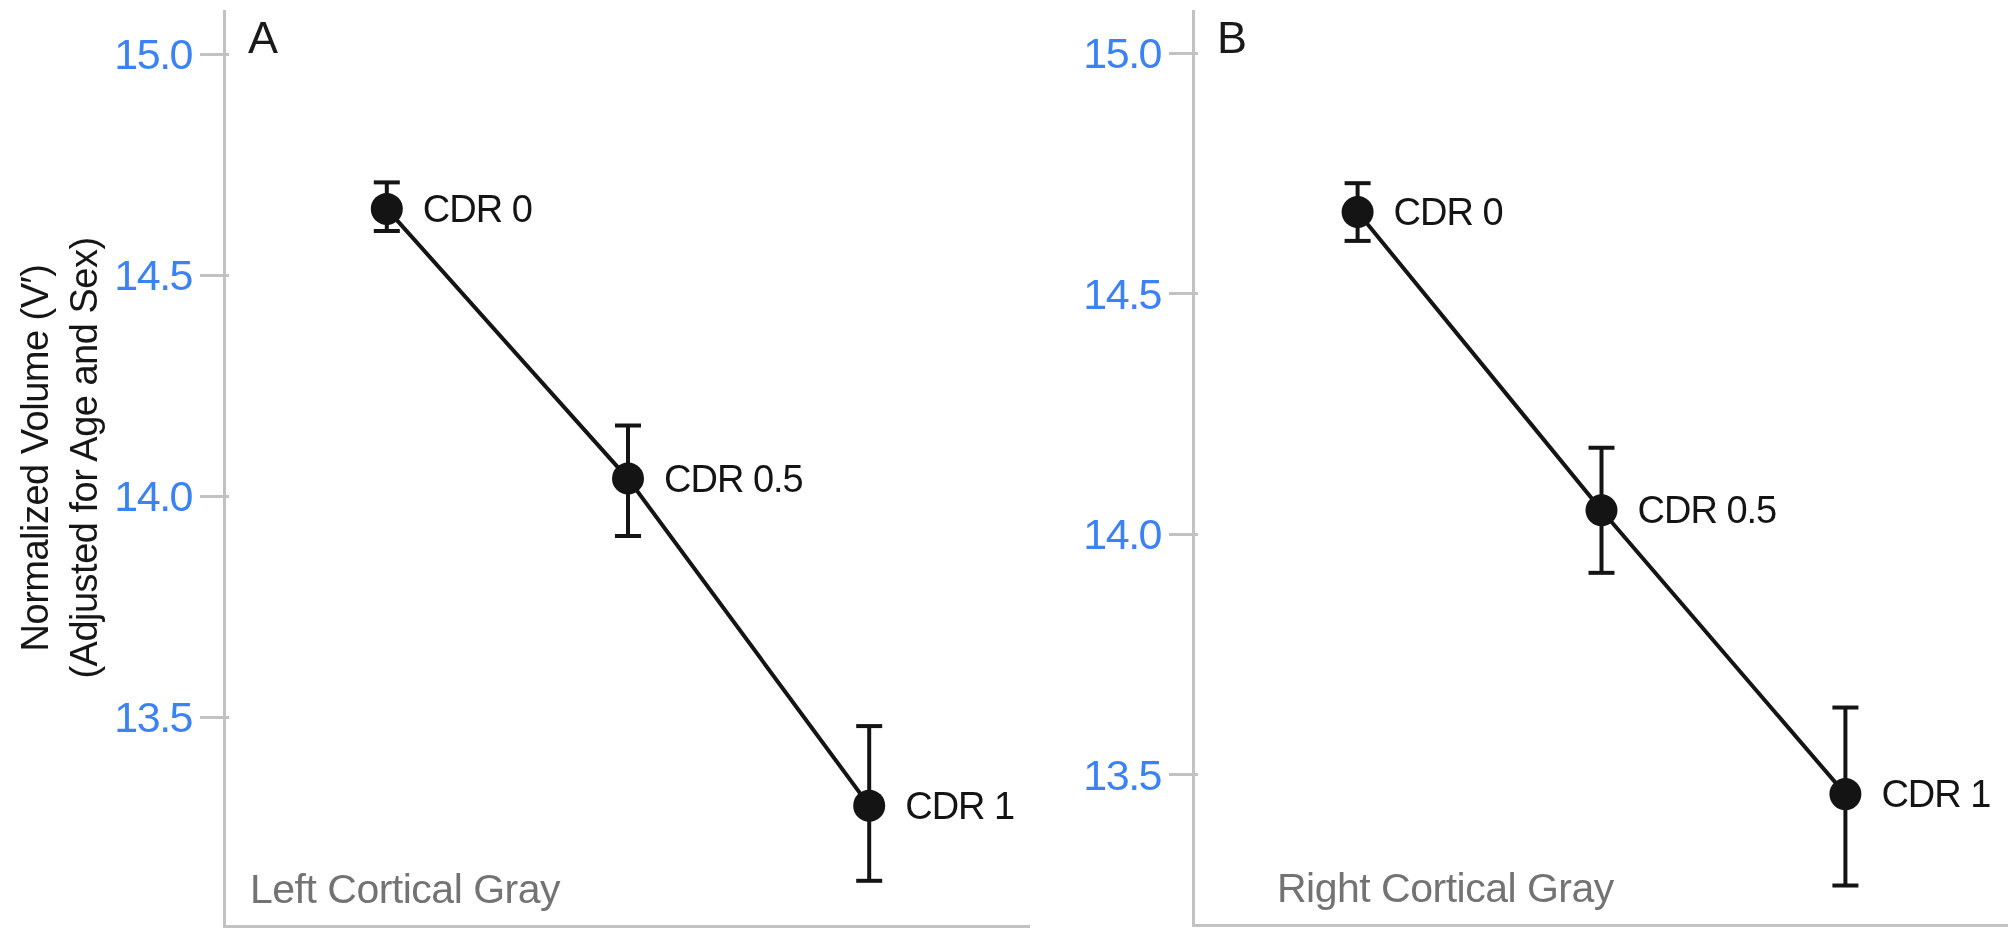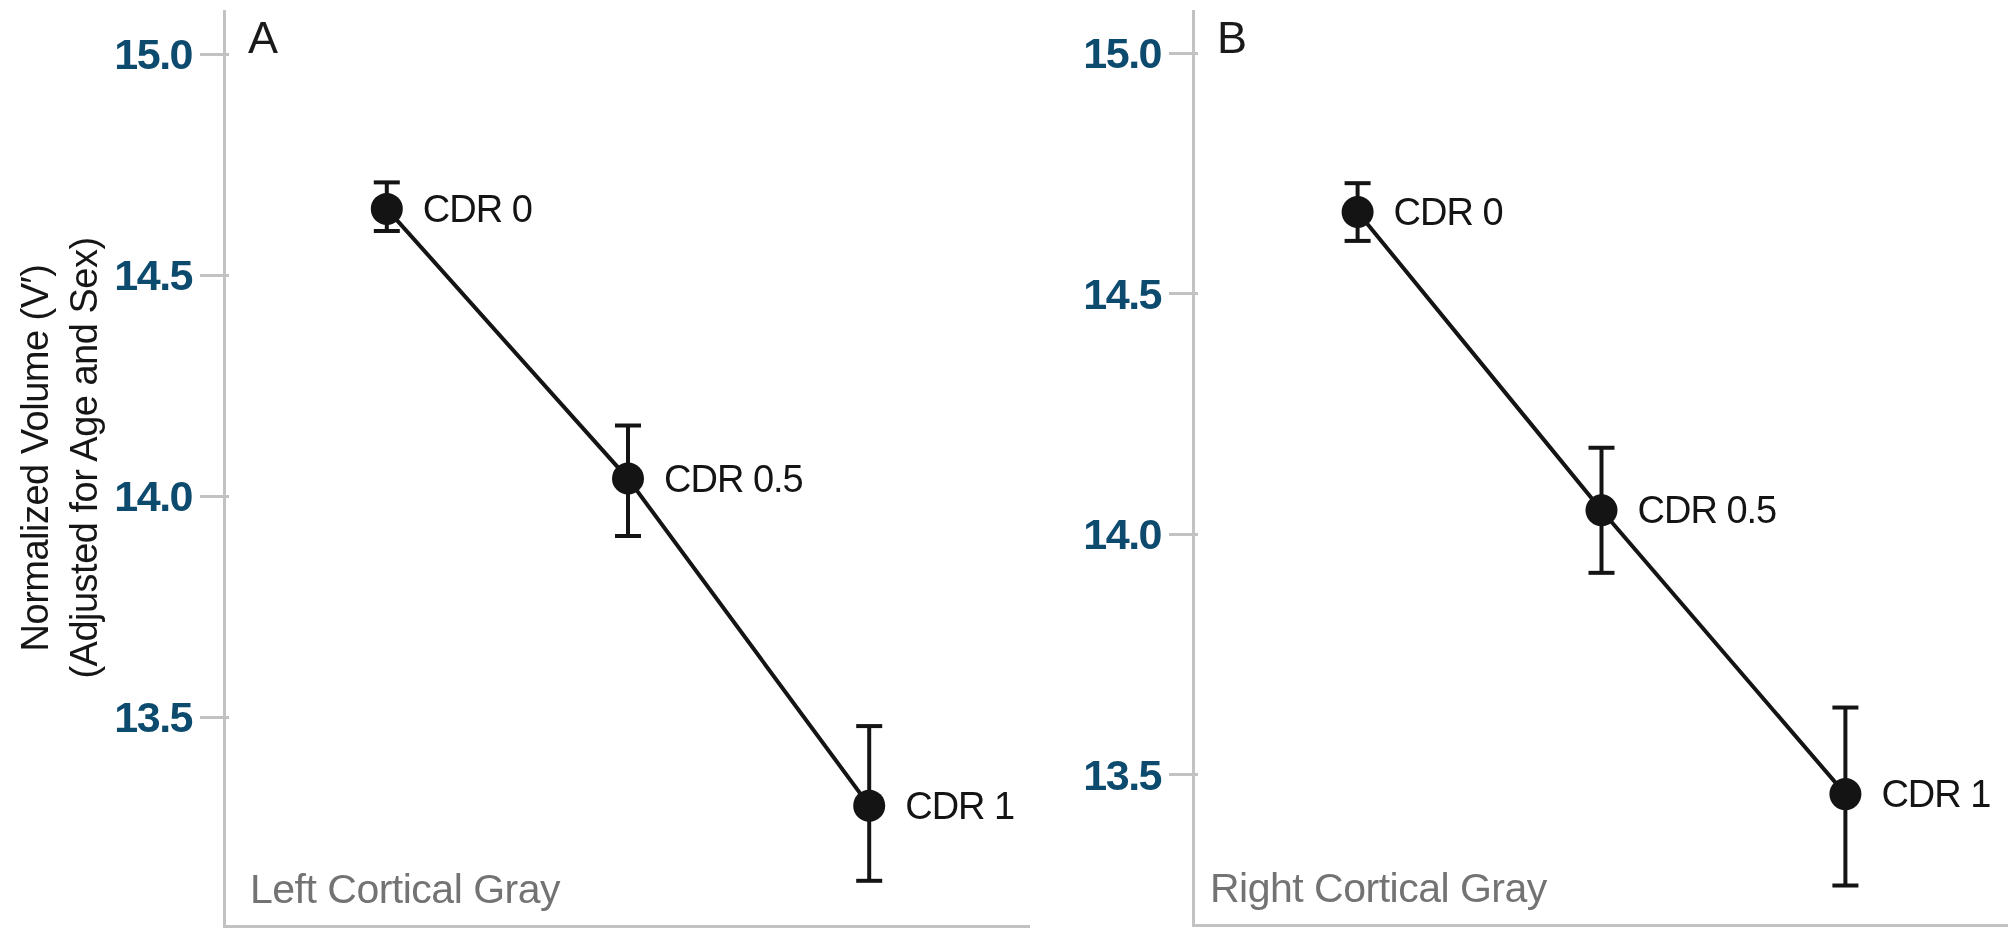--- a/index.html
+++ b/index.html
@@ -5,21 +5,21 @@
   html,body{margin:0;padding:0;background:#ffffff;}
   .figure{position:relative;width:2008px;height:935px;background:#ffffff;overflow:hidden;
           font-family:"Liberation Sans",sans-serif;color:#141414;}
   .ylabel-wrap{position:absolute;left:60px;top:458px;width:0;height:0;}
   .ylabel{position:absolute;white-space:nowrap;text-align:center;
           font-size:38px;line-height:49px;letter-spacing:-0.5px;color:#161616;
           transform:translate(-50%,-50%) rotate(-90deg);}
   .axis-line{position:absolute;background:#c2c2c2;}
   .tick-mark{position:absolute;background:#c2c2c2;}
   .tick-label{position:absolute;transform:translate(-100%,-50%);
-              font-size:43px;font-weight:bold;letter-spacing:-1.5px;color:#0c4a6e;}
+              font-size:43px;font-weight:normal;letter-spacing:-1.5px;color:#3b82f6;}
   .panel-letter{position:absolute;font-size:45px;line-height:1;letter-spacing:-0.5px;color:#1a1a1a;}
   .panel-title{position:absolute;font-size:41px;line-height:1;letter-spacing:-0.5px;color:#737373;}
   svg{position:absolute;left:0;top:0;}
   svg text{font-family:"Liberation Sans",sans-serif;}
 </style>
 </head>
 <body>
 
 <div class="figure">
 
@@ -50,21 +50,21 @@
     <div class="axis-line" style="left: 1192px; top: 924px; width: 816px; height: 3px;"></div>
     <div class="tick-mark" style="left: 1169px; top: 51.7947px; width: 29px; height: 3px;"></div>
     <div class="tick-mark" style="left: 1169px; top: 292.321px; width: 29px; height: 3px;"></div>
     <div class="tick-mark" style="left: 1169px; top: 532.847px; width: 29px; height: 3px;"></div>
     <div class="tick-mark" style="left: 1169px; top: 773.374px; width: 29px; height: 3px;"></div>
     <span class="tick-label" style="left: 1161px; top: 53.2947px;">15.0</span>
     <span class="tick-label" style="left: 1161px; top: 293.821px;">14.5</span>
     <span class="tick-label" style="left: 1161px; top: 534.347px;">14.0</span>
     <span class="tick-label" style="left: 1161px; top: 774.874px;">13.5</span>
     <div class="panel-letter" style="left: 1217px; top: 15px;">B</div>
-    <div class="panel-title" style="left: 1210px; top: 868px;">Right Cortical Gray</div>
+    <div class="panel-title" style="left: 1277px; top: 868px;">Right Cortical Gray</div>
   </div>
 
   <svg id="plot-svg" width="2008" height="935" viewBox="0 0 2008 935">
       <line x1="386.8" y1="182.39130434782552" x2="386.8" y2="231.01449275362316" stroke="#141414" stroke-width="4"></line>
       <line x1="373.8" y1="182.39130434782552" x2="399.8" y2="182.39130434782552" stroke="#141414" stroke-width="4"></line>
       <line x1="373.8" y1="231.01449275362316" x2="399.8" y2="231.01449275362316" stroke="#141414" stroke-width="4"></line>
       <line x1="628" y1="425.5072463768113" x2="628" y2="536.0144927536229" stroke="#141414" stroke-width="4"></line>
       <line x1="615" y1="425.5072463768113" x2="641" y2="425.5072463768113" stroke="#141414" stroke-width="4"></line>
       <line x1="615" y1="536.0144927536229" x2="641" y2="536.0144927536229" stroke="#141414" stroke-width="4"></line>
       <line x1="869.2" y1="726.0869565217387" x2="869.2" y2="880.7971014492748" stroke="#141414" stroke-width="4"></line>

